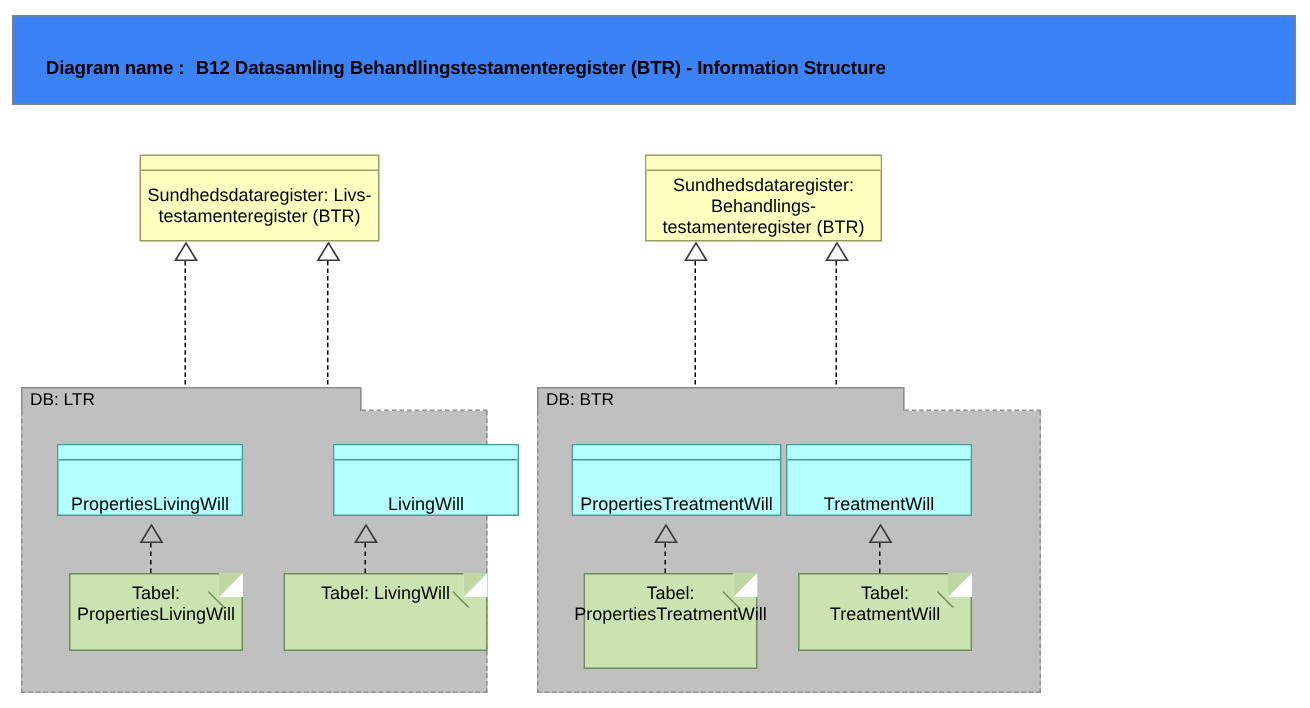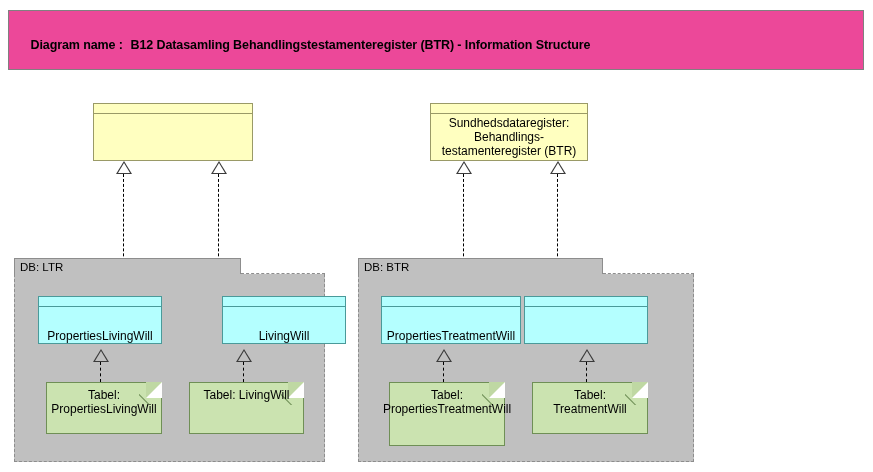--- a/index.html
+++ b/index.html
@@ -17,21 +17,21 @@
     color: #000000;
   }
 
   
   #title-banner {
     position: absolute;
     left: 8px;
     top: 10px;
     width: 856px;
     height: 60px;
-    background: #ec4899;
+    background: #3b82f6;
     border: 1px solid #808080;
     box-sizing: border-box;
     padding: 7px 0 0 8px;
   }
   .title-line {
     font-size: 12.5px;
     font-weight: bold;
     line-height: 18px;
     white-space: pre;
     letter-spacing: -0.1px;
@@ -233,20 +233,23 @@
 <body>
 
 <div id="title-banner">
   <div class="title-line">
     <span class="lbl">Diagram name :</span><span>B12 Datasamling Behandlingstestamenteregister (BTR) - Information Structure</span>
   </div>
 </div>
 
 <div class="node obj-yellow" style="left:93px; top:103px; width:160px; height:58px;">
   <div class="obj-barline"></div>
+  <div class="obj-body">
+    <span class="obj-label">Sundhedsdataregister: Livs-testamenteregister (BTR)</span>
+  </div>
 </div>
 
 <div class="node obj-yellow" style="left:430px; top:103px; width:158px; height:58px;">
   <div class="obj-barline"></div>
   <div class="obj-body">
     <span class="obj-label">Sundhedsdataregister: Behandlings-testamenteregister (BTR)</span>
   </div>
 </div>
 
 <div class="conn-line" style="left:123px; top:174px; height:122px;"></div>
@@ -309,21 +312,21 @@
 </div>
 
 <div class="artifact" style="left:46px; top:382px; width:116px; height:52px;">
   <div class="art-shape"></div>
   <div class="art-fold-cut"></div>
   <div class="art-fold-tri"></div>
   <div class="art-fold-edge"></div>
   <div class="art-text">Tabel: PropertiesLivingWill</div>
 </div>
 
-<div class="artifact" style="left:189px; top:382px; width:115px; height:52px;">
+<div class="artifact" style="left:189px; top:382px; width:136px; height:52px;">
   <div class="art-shape"></div>
   <div class="art-fold-cut"></div>
   <div class="art-fold-tri"></div>
   <div class="art-fold-edge"></div>
   <div class="art-text">Tabel: LivingWill</div>
 </div>
 
 <div class="group" style="left:358px; top:258px; width:336px; height:204px;">
   <div class="grp-tab" style="width:245px;">
     <span class="grp-tab-label">DB: BTR</span>
@@ -335,20 +338,23 @@
 
 <div class="node obj-cyan" style="left:381px; top:296px; width:140px; height:48px;">
   <div class="obj-barline"></div>
   <div class="obj-body">
     <span class="obj-label">PropertiesTreatmentWill</span>
   </div>
 </div>
 
 <div class="node obj-cyan" style="left:524px; top:296px; width:124px; height:48px;">
   <div class="obj-barline"></div>
+  <div class="obj-body">
+    <span class="obj-label">TreatmentWill</span>
+  </div>
 </div>
 
 <div class="conn-line" style="left:443px; top:362px; height:20px;"></div>
 <div class="conn-arrow on-grey" style="left:444px; top:349px;">
   <div class="tri-outer"></div>
     <div class="tri-inner"></div>
 </div>
 
 <div class="conn-line" style="left:586px; top:362px; height:20px;"></div>
 <div class="conn-arrow on-grey" style="left:587px; top:349px;">

